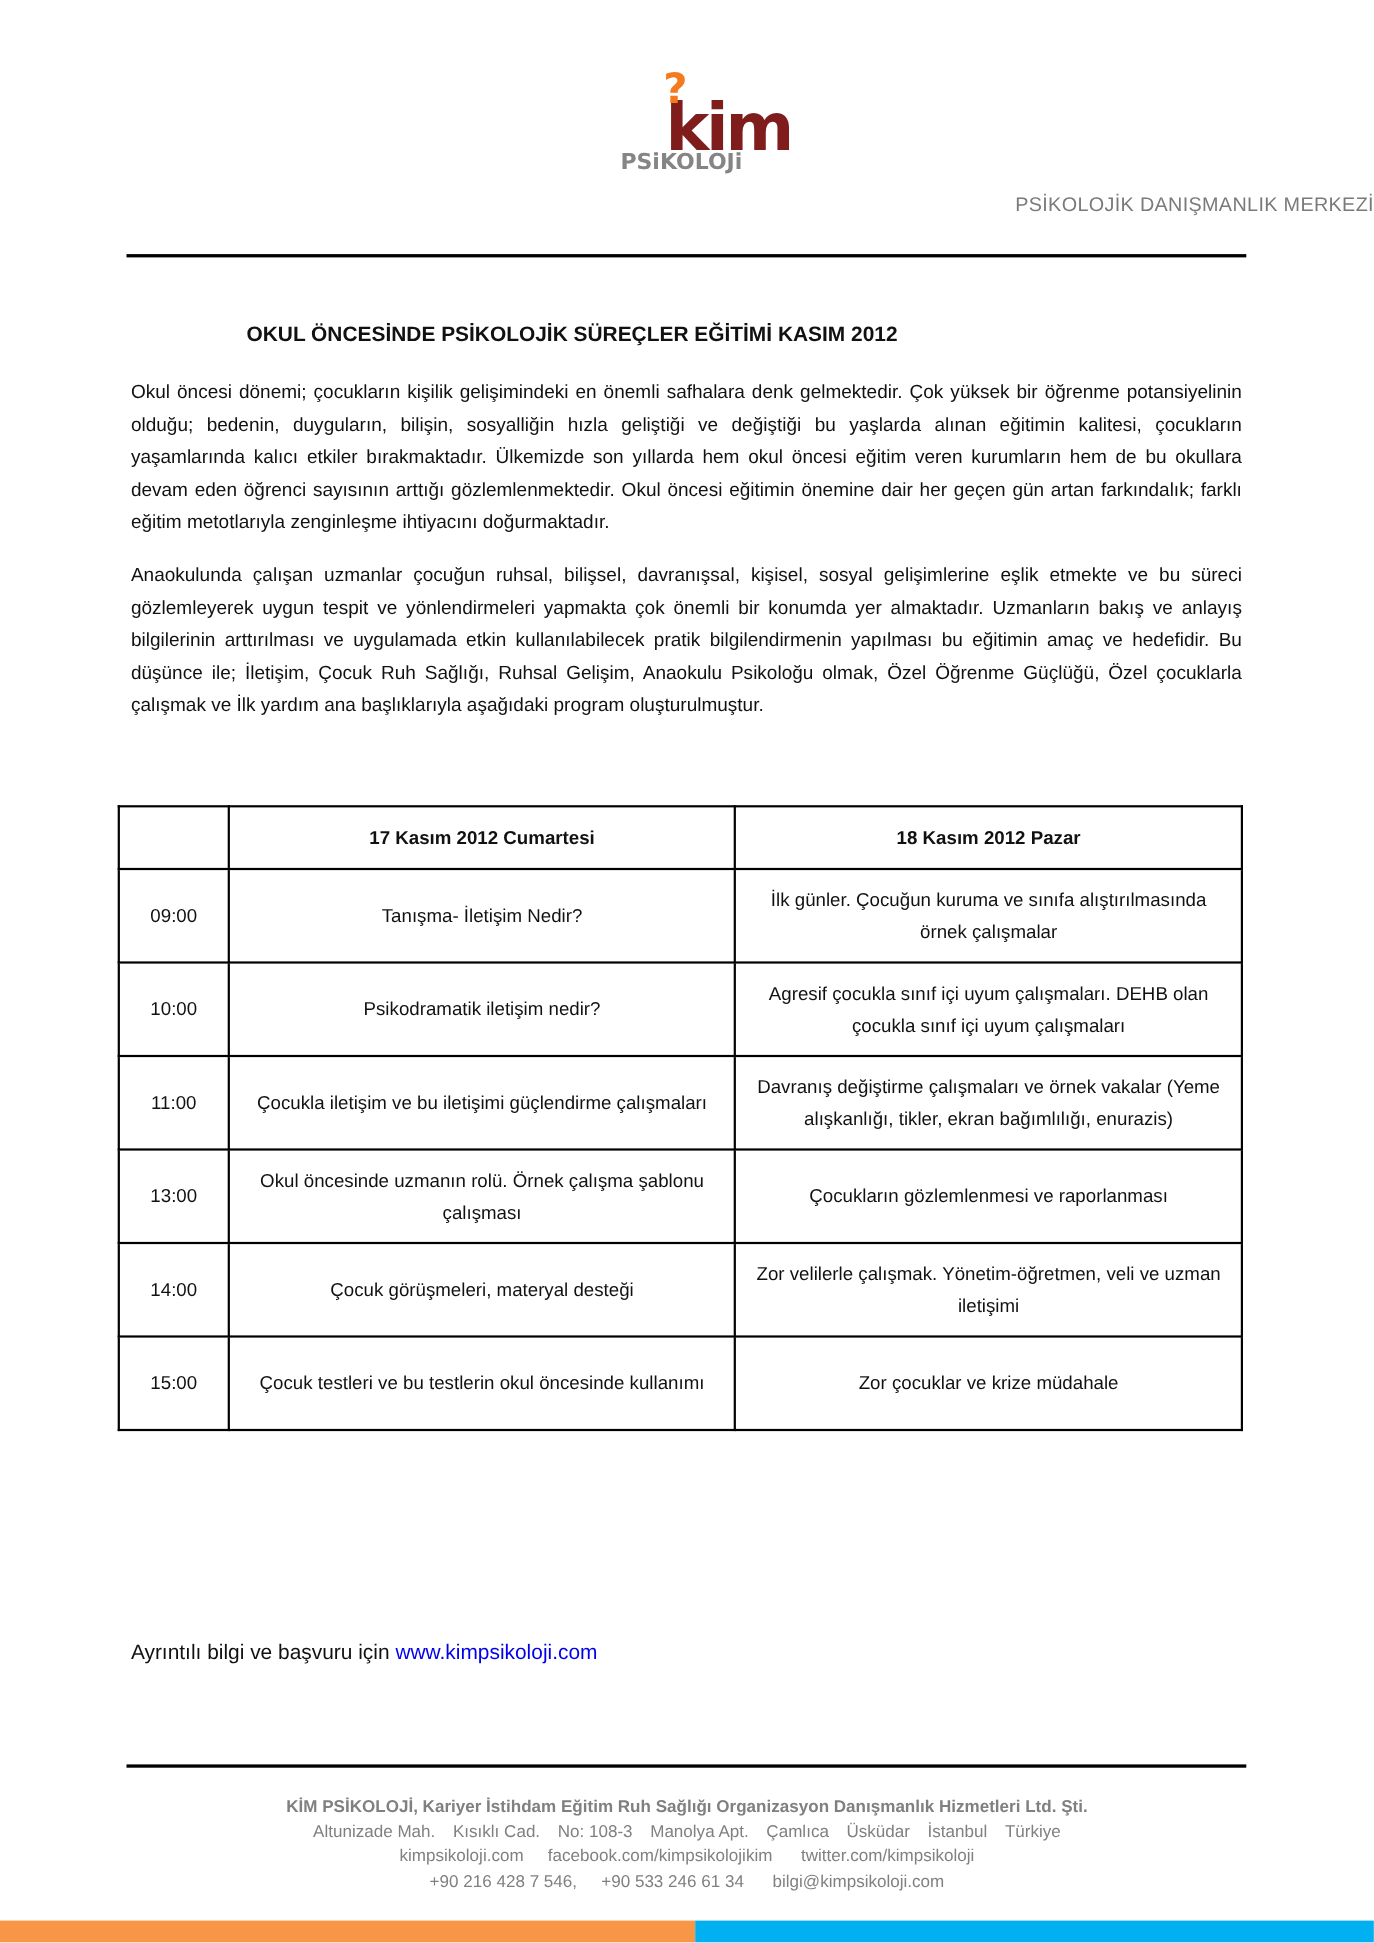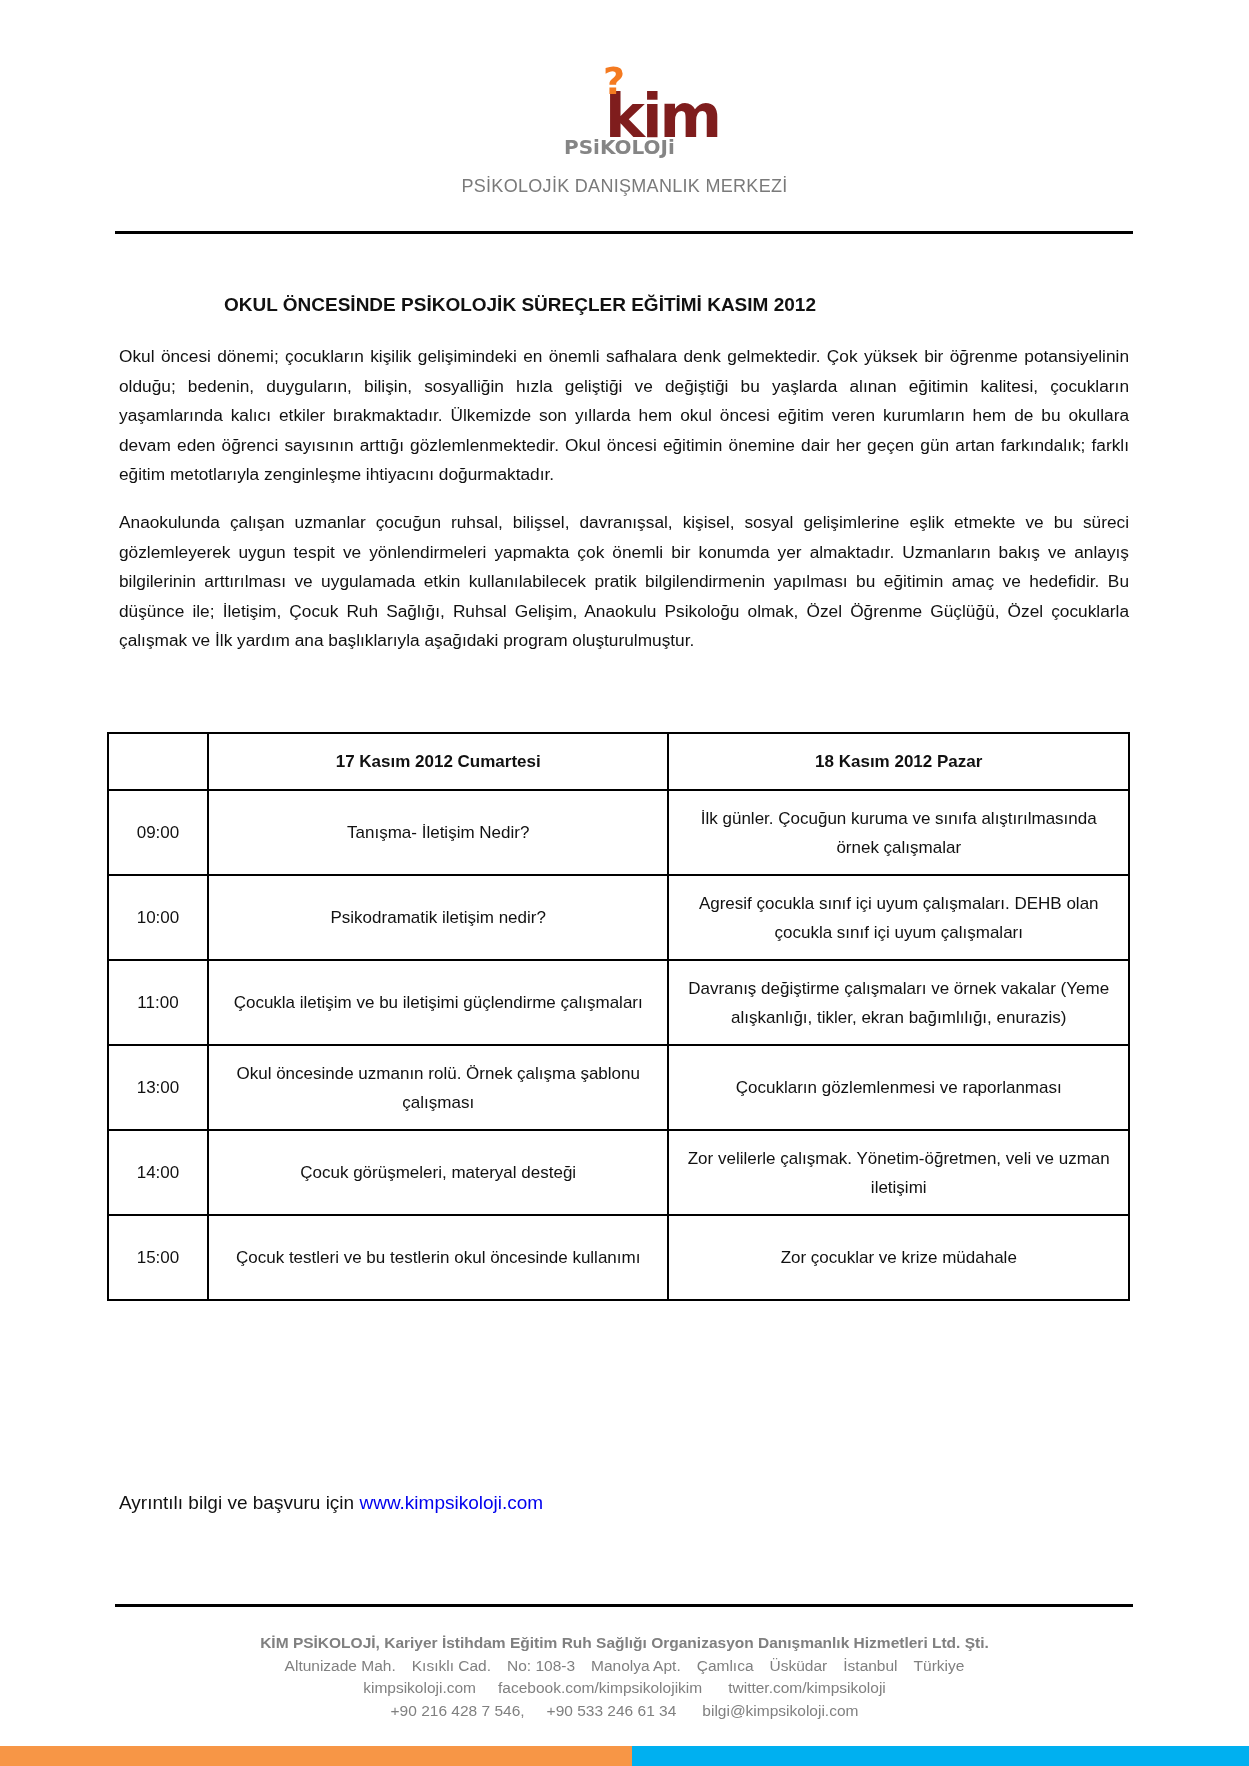--- a/index.html
+++ b/index.html
@@ -4,21 +4,21 @@
   <style>
     * { margin: 0; padding: 0; box-sizing: border-box; }
     html, body { width: 1249px; height: 1766px; background: #ffffff; overflow: hidden; }
     body { position: relative; font-family: "Liberation Sans", "DejaVu Sans", sans-serif; color: #111; }
 
     .logo { position: absolute; left: 561px; top: 66px; width: 128px; height: 104px; }
     .logo-kim { position: absolute; left: 0; top: 20px; font-family: "DejaVu Sans", sans-serif; font-weight: bold; font-size: 60px; letter-spacing: -3px; color: #7f1d1d; line-height: 60px; margin-left: 44px; }
     .logo-q { position: absolute; left: 42px; top: -4px; font-family: "DejaVu Sans", sans-serif; font-weight: bold; font-size: 38px; color: #f47a20; line-height: 38px; }
     .logo-sub { position: absolute; left: 3px; top: 70px; font-family: "DejaVu Sans", sans-serif; font-weight: bold; font-size: 20px; color: #858585; letter-spacing: 0px; line-height: 22px; }
 
-    .center-sub { position: absolute; left: 0; width: 1249px; top: 176px; text-align: center; font-size: 18px; color: #7a7a7a; letter-spacing: 0.3px; }
+    .center-sub { position: absolute; left: 0; width: 1249px; top: 176px; text-align: right; font-size: 18px; color: #7a7a7a; letter-spacing: 0.3px; }
     .rule { position: absolute; left: 115px; width: 1018px; height: 3px; background: #000; }
 
     .doc-title { position: absolute; left: 0; width: 1040px; top: 294px; text-align: center; font-weight: bold; font-size: 19px; color: #111; }
 
     .para { position: absolute; left: 119px; width: 1010px; font-size: 17.3px; line-height: 29.6px; text-align: justify; color: #111; }
 
     table.schedule { position: absolute; left: 107px; top: 732px; width: 1023px; border-collapse: collapse; }
     table.schedule td, table.schedule th { border: 2px solid #000; text-align: center; vertical-align: middle; font-size: 17px; line-height: 29px; padding: 0 12px; color: #111; font-weight: normal; }
     table.schedule th { font-weight: bold; height: 57px; }
     .c-time { width: 100px; }

